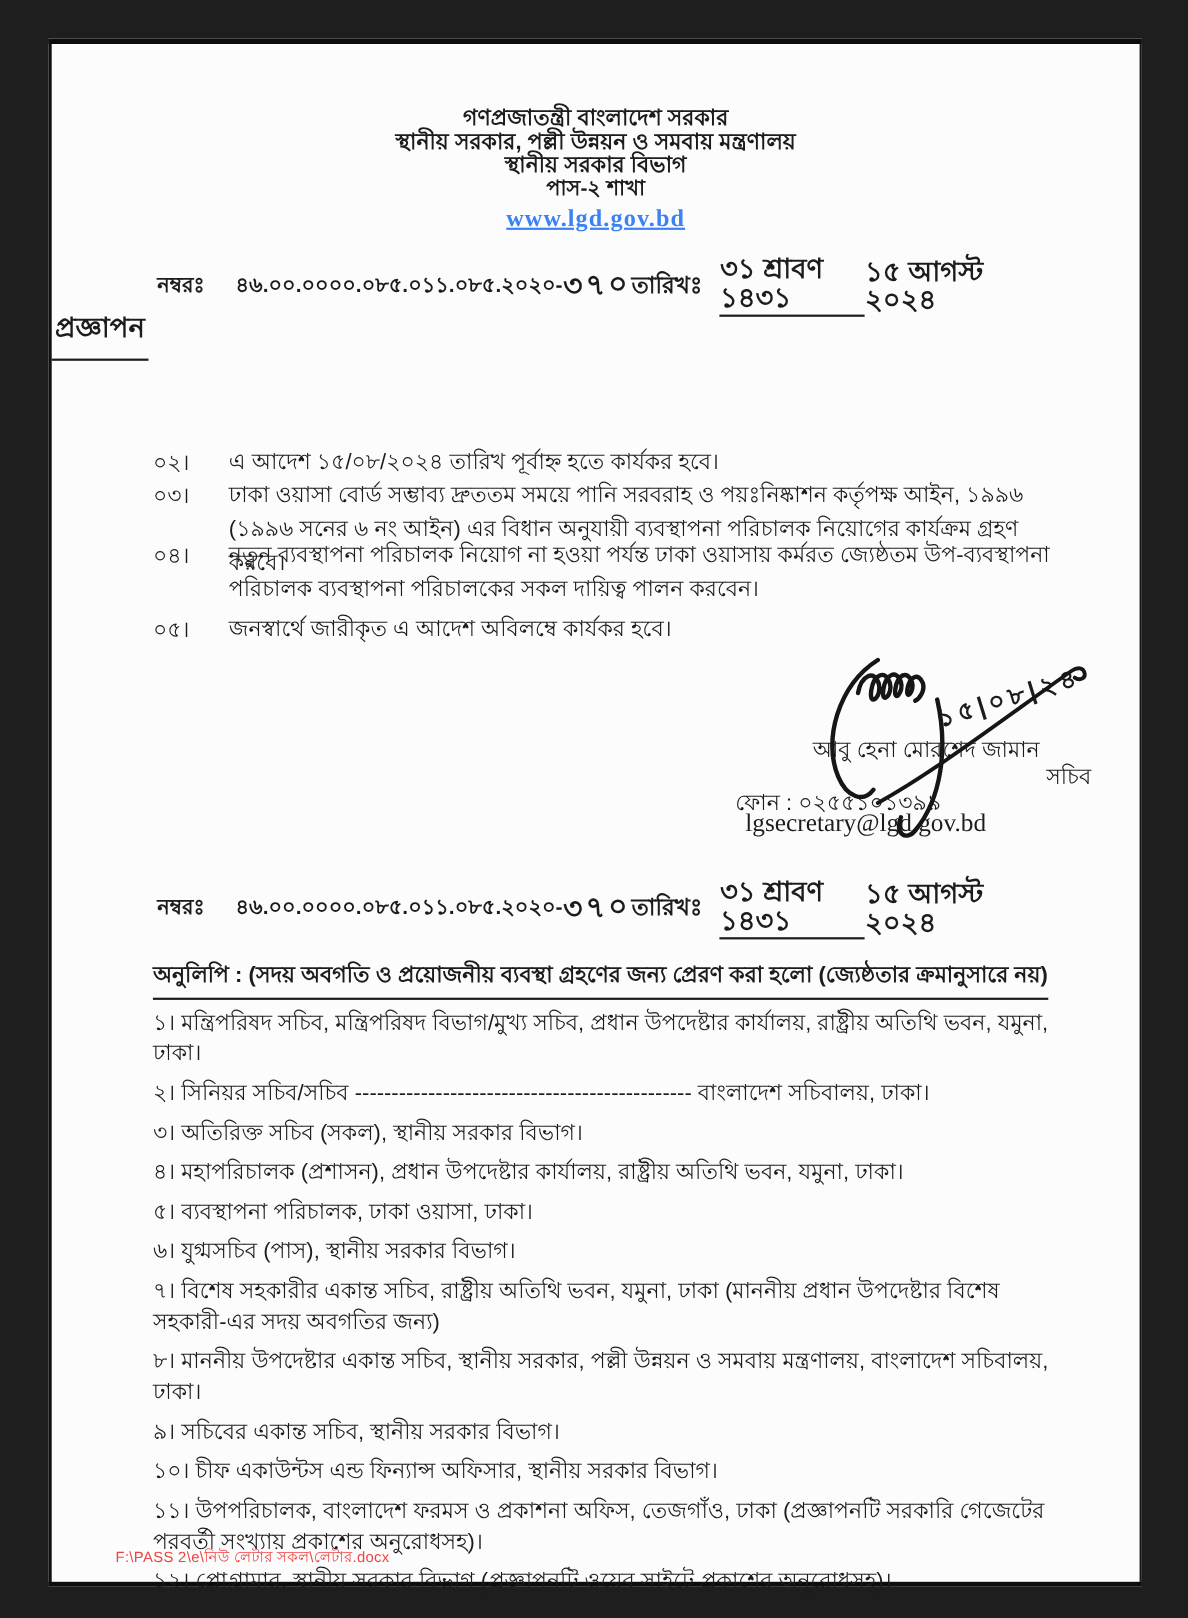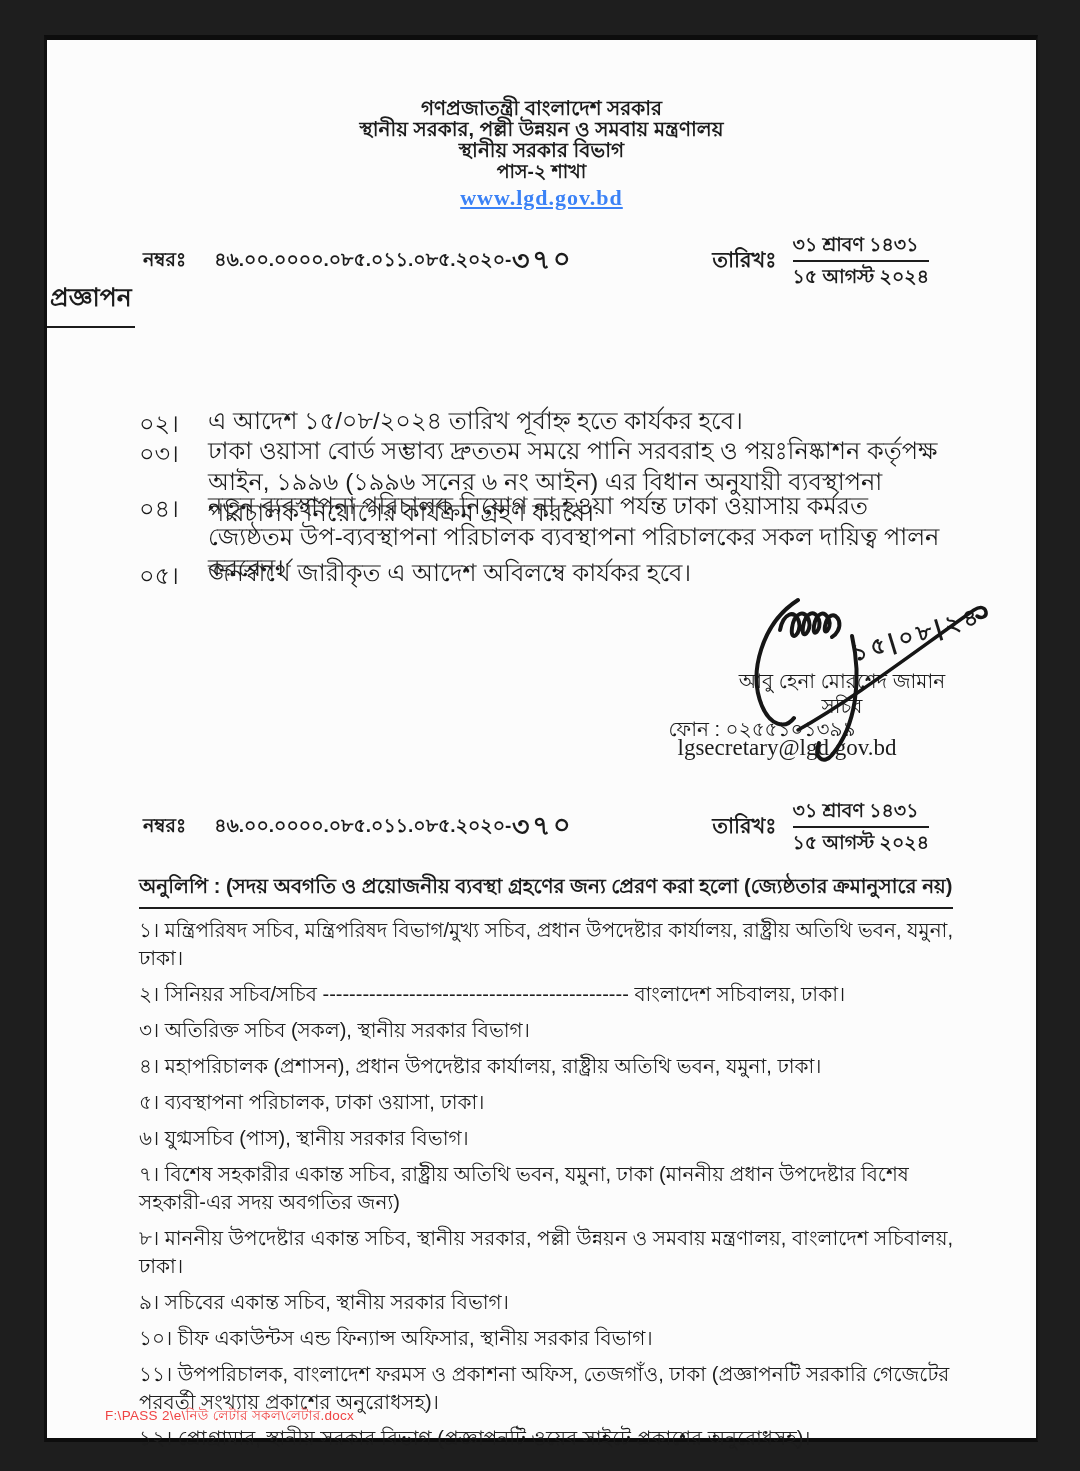--- a/index.html
+++ b/index.html
@@ -31,44 +31,44 @@
   
   .ref-row{left:96px;width:786px;display:flex;justify-content:space-between;align-items:center;}
   .ref-left{font-size:19px;font-weight:600;white-space:nowrap;}
   .memo-label{margin-right:28px;}
   .memo-hand{
     font-size:27px;font-weight:600;display:inline-block;
     transform:rotate(-3deg);letter-spacing:3px;margin-left:1px;vertical-align:-3px;
   }
   .date-group{display:flex;align-items:center;gap:16px;}
   .date-label{font-size:21px;font-weight:600;}
-  .date-stack{display:flex;flex-direction:column;font-size:19px;font-weight:bold;line-height:26px;}
+  .date-stack{display:flex;flex-direction:row;font-size:25px;font-weight:bold;line-height:26px;}
   .date-top{border-bottom:2px solid #1c1c1c;padding-bottom:2px;}
   .date-bottom{padding-top:2px;}
   
   .doc-title{left:0;top:238px;width:100%;}
   .doc-title span{
     display:inline-block;font-size:25px;font-weight:bold;
     border-bottom:2px solid #1c1c1c;padding:0 3px 5px 3px;
   }
   
   .opening-par{left:92px;top:292px;width:812px;font-size:20px;line-height:33px;text-indent:56px;}
   
-  .order-item{left:92px;width:816px;display:flex;font-size:24px;}
+  .order-item{left:92px;width:816px;display:flex;font-size:20px;}
   .order-num{width:69px;flex:none;}
   .order-txt{flex:1;line-height:31px;}
   
   .sig-block{left:560px;top:550px;width:410px;height:210px;}
   .sig-svg{position:absolute;left:95px;top:-2px;width:300px;height:198px;}
   .sig-hand-date{
     position:absolute;left:243px;top:26px;font-size:23px;font-weight:600;
     transform:rotate(-17deg);letter-spacing:4px;white-space:nowrap;
   }
   .sig-name{position:absolute;left:85px;top:76px;width:300px;text-align:center;font-size:20px;}
-  .sig-desig{position:absolute;left:85px;top:101px;width:300px;text-align:center;font-size:20px;}
+  .sig-desig{position:absolute;left:85px;top:101px;width:300px;text-align:right;font-size:20px;}
   .sig-phone{position:absolute;left:0;top:124px;width:310px;text-align:center;font-size:20px;}
   .sig-email{
     position:absolute;left:5px;top:145px;width:350px;text-align:center;
     font-family:"Liberation Serif","DejaVu Serif",serif;font-size:23px;color:#1c1c1c;text-decoration:none;
   }
   
   .copy-heading{left:92px;top:831px;font-size:20px;font-weight:bold;
     border-bottom:2px solid #1c1c1c;padding-bottom:3px;}
   .copy-list{left:92px;top:876px;width:820px;}
   .copy-item{font-size:20px;line-height:28px;margin-bottom:8px;}

